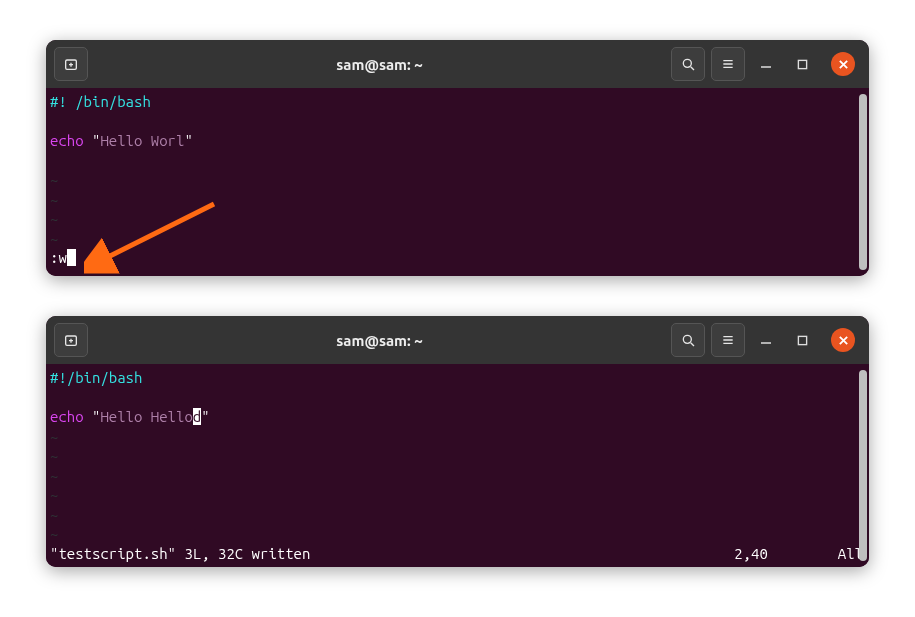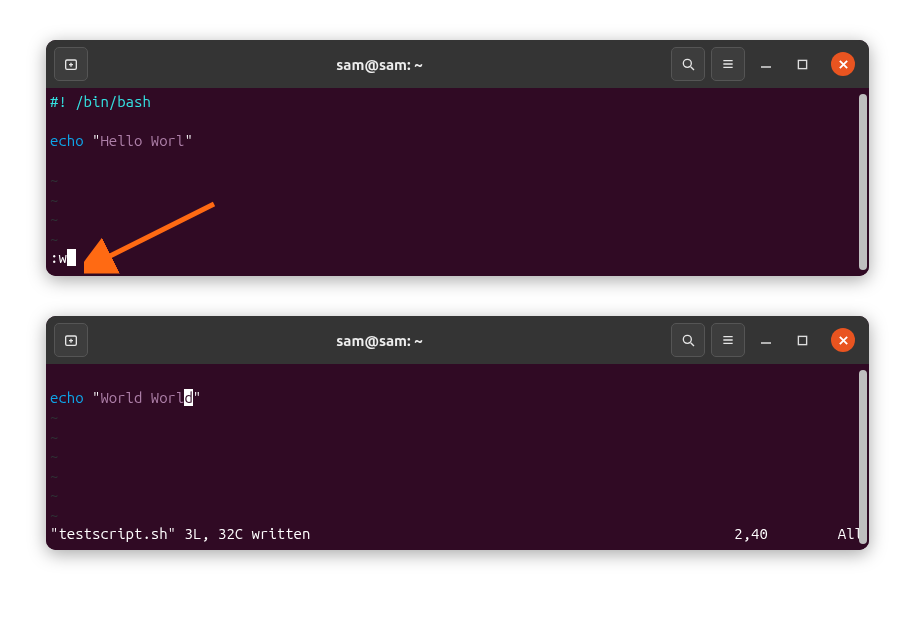--- a/index.html
+++ b/index.html
@@ -74,21 +74,21 @@
     .terminal-body {
       position: relative;
       background: #300a24;
       padding: 4px 6px 4px 4px;
       min-height: 150px;
       font-size: 15px;
       line-height: 1.3;
     }
     .code-line { white-space: pre; color: #fff; }
     .cyan { color: #34e2e2; }
-    .yellow { color: #0ea5e9; }
+    .yellow { color: #d946ef; }
     .quote { color: #fff; }
     .magenta { color: #ad7fa8; }
     .tilde { color: #2e3436; display: block; }
     .cmd-line {
       color: #fff;
       display: flex;
       align-items: center;
     }
     .block-cursor {
       display: inline-block;
@@ -230,22 +230,23 @@
       <div class="win-close">
         <svg width="11" height="11" viewBox="0 0 12 12" stroke="currentColor" stroke-width="2">
             <line x1="2" y1="2" x2="10" y2="10"></line>
             <line x1="10" y1="2" x2="2" y2="10"></line>
           </svg>
       </div>
     </div>
   </div>
   <div class="terminal-body" style="min-height:186px;">
     <div class="scrollbar"></div>
+    <div class="code-line"><span class="cyan">#!</span><span class="cyan">/bin/bash</span></div>
     <div class="code-line">&nbsp;</div>
-    <div class="code-line"><span class="yellow">echo</span><span class="quote"> "</span><span class="magenta">World Worl</span><span class="magenta cursor-on-char">d</span><span class="quote">"</span></div>
+    <div class="code-line"><span class="yellow">echo</span><span class="quote"> "</span><span class="magenta">Hello Hello</span><span class="magenta cursor-on-char">d</span><span class="quote">"</span></div>
     <span class="tilde">~</span>
     <span class="tilde">~</span>
     <span class="tilde">~</span>
     <span class="tilde">~</span>
     <span class="tilde">~</span>
     <span class="tilde">~</span>
     <div class="status-line">
       <span class="status-left">"testscript.sh" 3L, 32C written</span>
       <span class="status-pos">2,40</span>
       <span>All</span>

